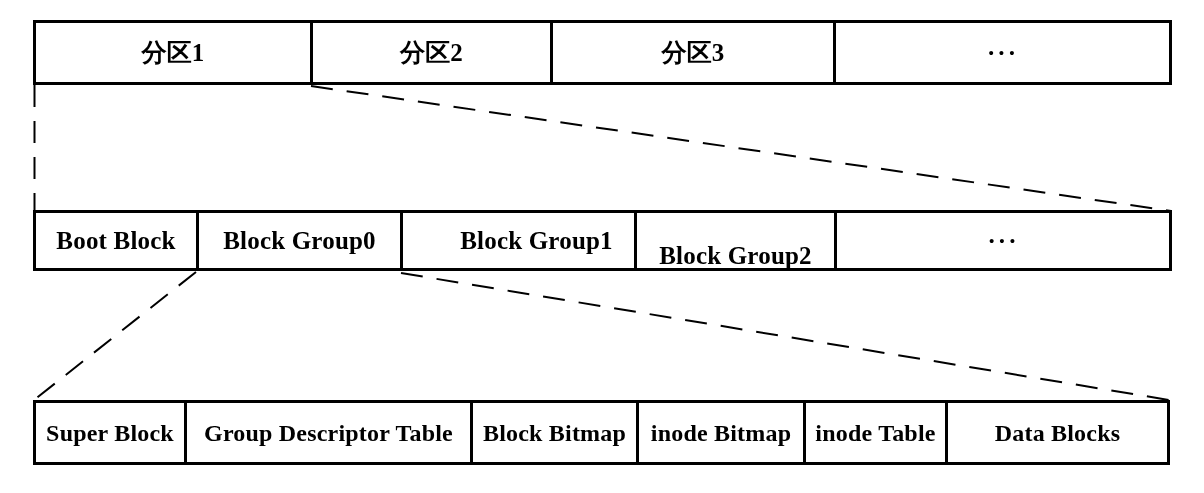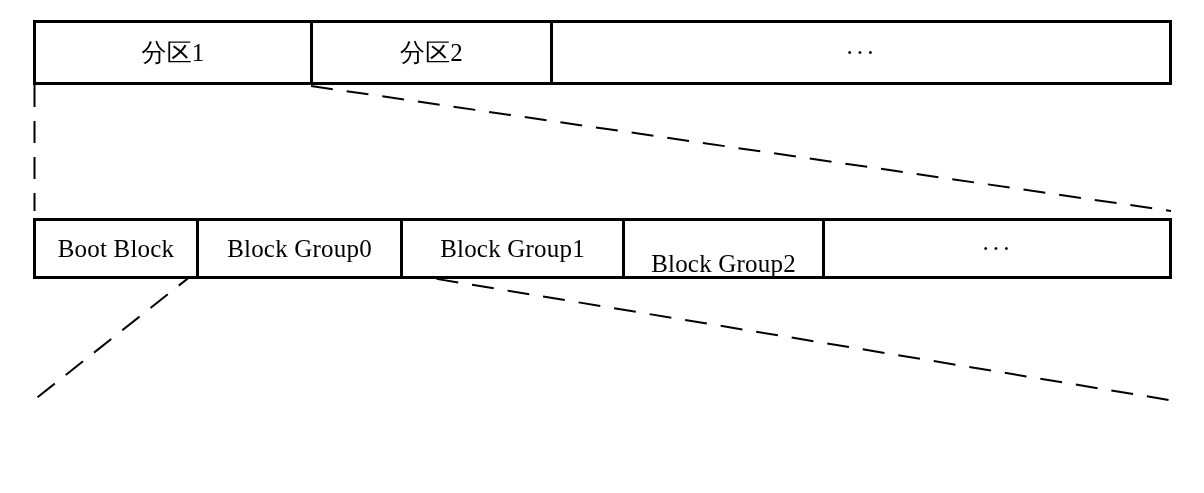--- a/index.html
+++ b/index.html
@@ -46,35 +46,36 @@
     white-space: nowrap;
     overflow: hidden;
   }
   .cell:last-child {
     border-right: 0;
   }
   .cell-label {
     display: block;
     line-height: 1;
     letter-spacing: 0.2px;
+    font-weight: bold;
   }
   
   #band-partitions {
     left: 33px;
     top: 20px;
     width: 1139px;
     height: 65px;
   }
   #band-partitions .cell-label {
     font-size: 25px;
   }
   
   #band-blockgroups {
     left: 33px;
-    top: 218px;
+    top: 210px;
     width: 1139px;
     height: 61px;
   }
   #band-blockgroups .cell-label {
     font-size: 25px;
   }
   
   #band-groupdetail {
     left: 33px;
     top: 400px;
@@ -101,37 +102,60 @@
     <line x1="401" y1="273" x2="1169" y2="400" stroke="#000000" stroke-width="2" stroke-dasharray="22 14"></line>
   </svg>
 
   <div class="band" id="band-partitions">
     <div class="cell" style="width:277px;">
       <span class="cell-label">分区1</span>
     </div>
     <div class="cell" style="width:240px;">
       <span class="cell-label">分区2</span>
     </div>
+    <div class="cell" style="width:283px;">
+      <span class="cell-label">分区3</span>
+    </div>
     <div class="cell" style="flex:1 1 auto;">
       <span class="cell-label ellipsis-label">···</span>
     </div>
   </div>
 
   <div class="band" id="band-blockgroups">
     <div class="cell" style="width:163px;">
       <span class="cell-label">Boot Block</span>
     </div>
     <div class="cell" style="width:204px;">
       <span class="cell-label">Block Group0</span>
     </div>
-    <div class="cell" style="width:222px;">
+    <div class="cell" style="width:198px;margin-left:36px;">
       <span class="cell-label">Block Group1</span>
     </div>
     <div class="cell" style="width:200px;align-items:flex-end;">
       <span class="cell-label">Block Group2</span>
     </div>
     <div class="cell" style="flex:1 1 auto;">
       <span class="cell-label ellipsis-label">···</span>
     </div>
   </div>
 
+  <div class="band" id="band-groupdetail">
+    <div class="cell" style="width:151px;">
+      <span class="cell-label">Super Block</span>
+    </div>
+    <div class="cell" style="width:286px;">
+      <span class="cell-label">Group Descriptor Table</span>
+    </div>
+    <div class="cell" style="width:166px;">
+      <span class="cell-label">Block Bitmap</span>
+    </div>
+    <div class="cell" style="width:167px;">
+      <span class="cell-label">inode Bitmap</span>
+    </div>
+    <div class="cell" style="width:142px;">
+      <span class="cell-label">inode Table</span>
+    </div>
+    <div class="cell" style="flex:1 1 auto;">
+      <span class="cell-label">Data Blocks</span>
+    </div>
+  </div>
 
 </div>
 
 </body></html>

